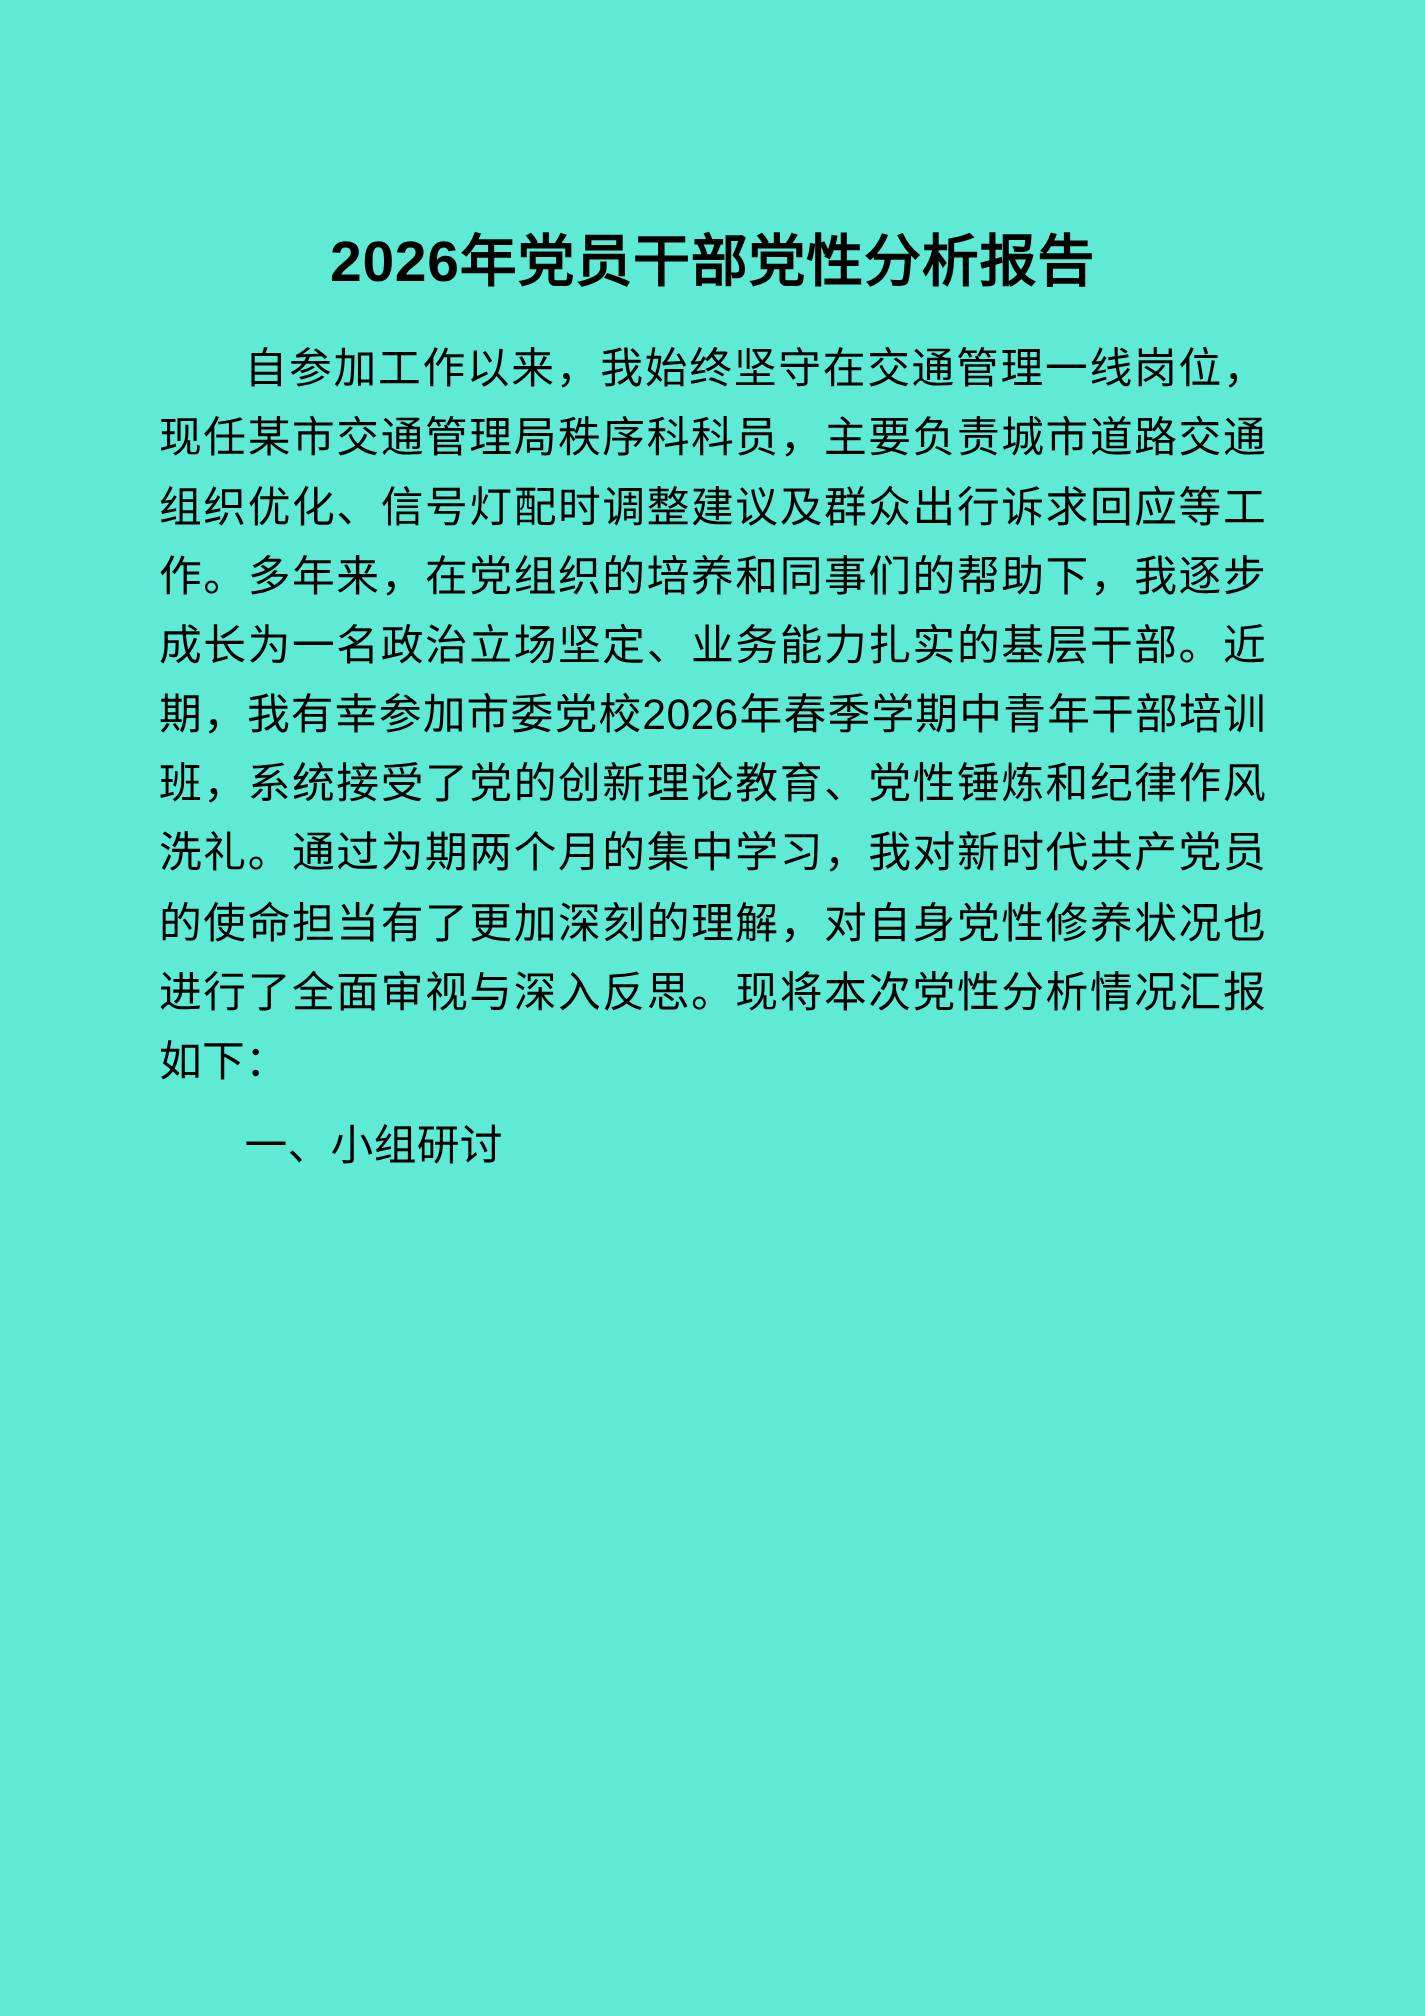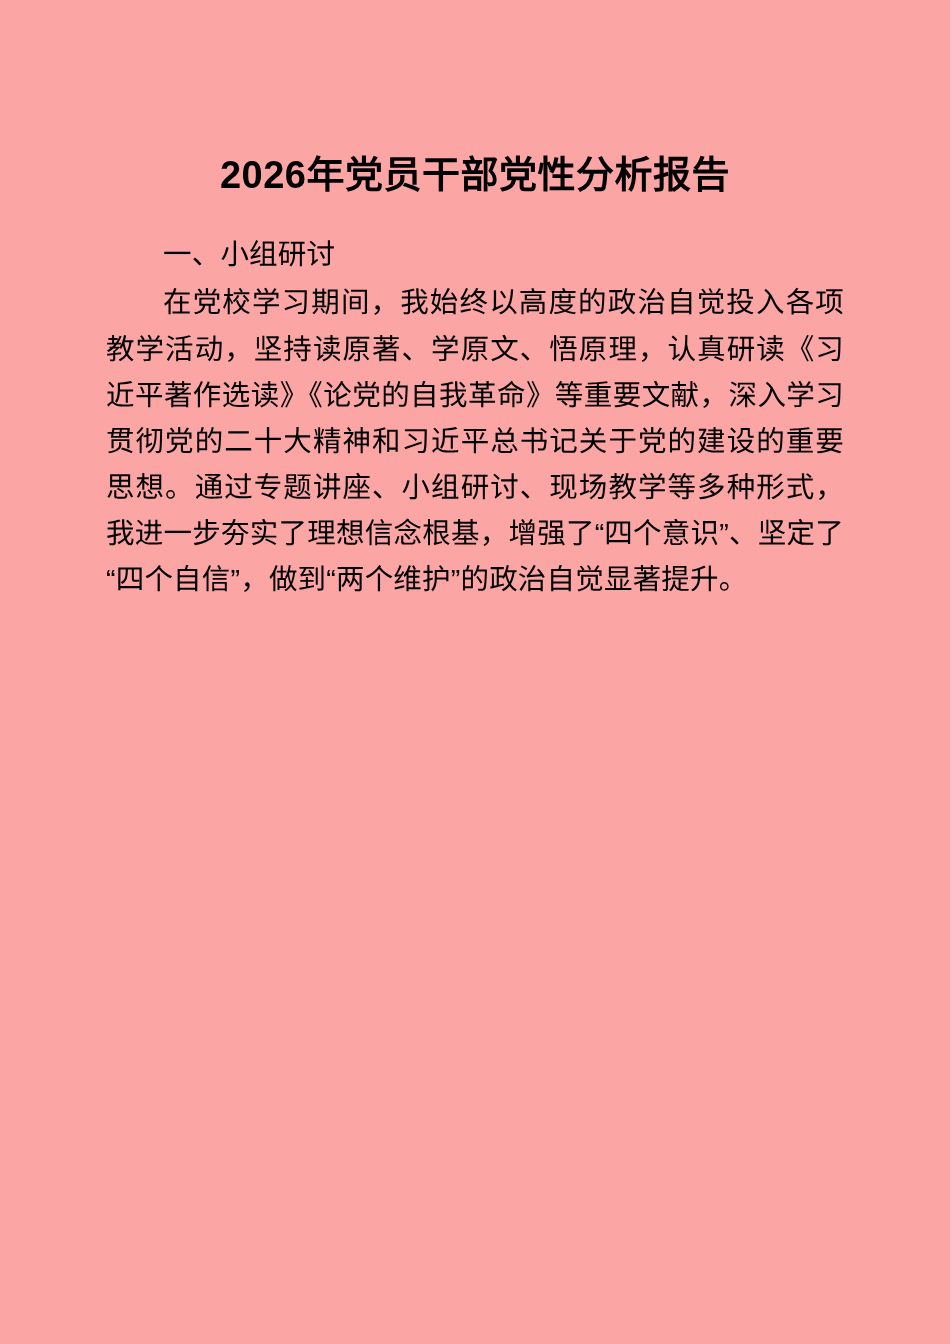--- a/index.html
+++ b/index.html
@@ -12,21 +12,21 @@
     height: 1344px;
     font-family: "Liberation Sans", "DejaVu Sans", sans-serif;
     color: #000000;
     overflow: hidden;
   }
   .page {
     width: 950px;
     height: 1344px;
     box-sizing: border-box;
     padding: 150px 106px 60px 106px;
-    background: #fca5a5;
+    background: #5eead4;
     position: relative;
   }
   .doc-title {
     font-size: 38px;
     font-weight: 700;
     line-height: 1.35;
     text-align: center;
     letter-spacing: 0.5px;
     margin: 0 0 22px 0;
     color: #000000;
@@ -48,20 +48,20 @@
     height: 8px;
   }
 </style>
 </head>
 <body>
 
 <div class="page">
 
   <h1 class="doc-title">2026年党员干部党性分析报告</h1>
 
+  <p class="para">自参加工作以来，我始终坚守在交通管理一线岗位，现任某市交通管理局秩序科科员，主要负责城市道路交通组织优化、信号灯配时调整建议及群众出行诉求回应等工作。多年来，在党组织的培养和同事们的帮助下，我逐步成长为一名政治立场坚定、业务能力扎实的基层干部。近期，我有幸参加市委党校2026年春季学期中青年干部培训班，系统接受了党的创新理论教育、党性锤炼和纪律作风洗礼。通过为期两个月的集中学习，我对新时代共产党员的使命担当有了更加深刻的理解，对自身党性修养状况也进行了全面审视与深入反思。现将本次党性分析情况汇报如下：</p>
 
   <div class="spacer-small"></div>
 
   <p class="para section-heading">一、小组研讨</p>
 
-  <p class="para">在党校学习期间，我始终以高度的政治自觉投入各项教学活动，坚持读原著、学原文、悟原理，认真研读《习近平著作选读》《论党的自我革命》等重要文献，深入学习贯彻党的二十大精神和习近平总书记关于党的建设的重要思想。通过专题讲座、小组研讨、现场教学等多种形式，我进一步夯实了理想信念根基，增强了“四个意识”、坚定了“四个自信”，做到“两个维护”的政治自觉显著提升。</p>
 
 </div>
 
 </body></html>

